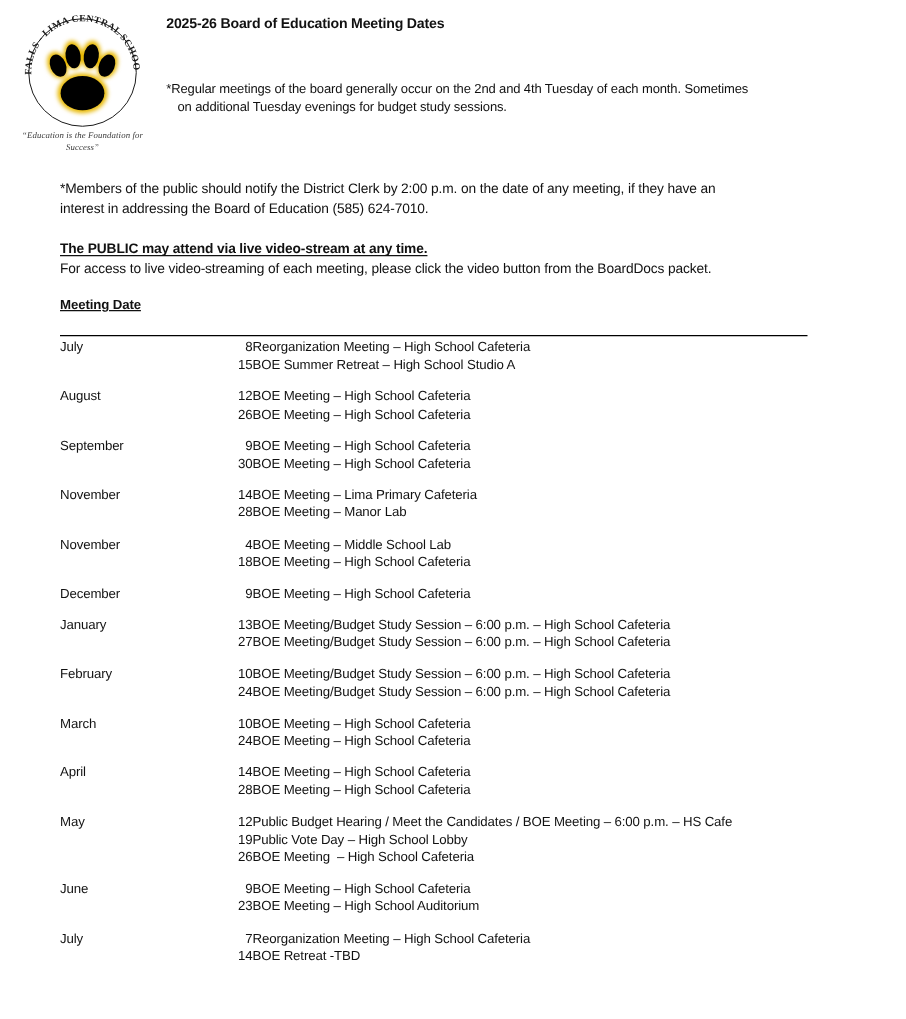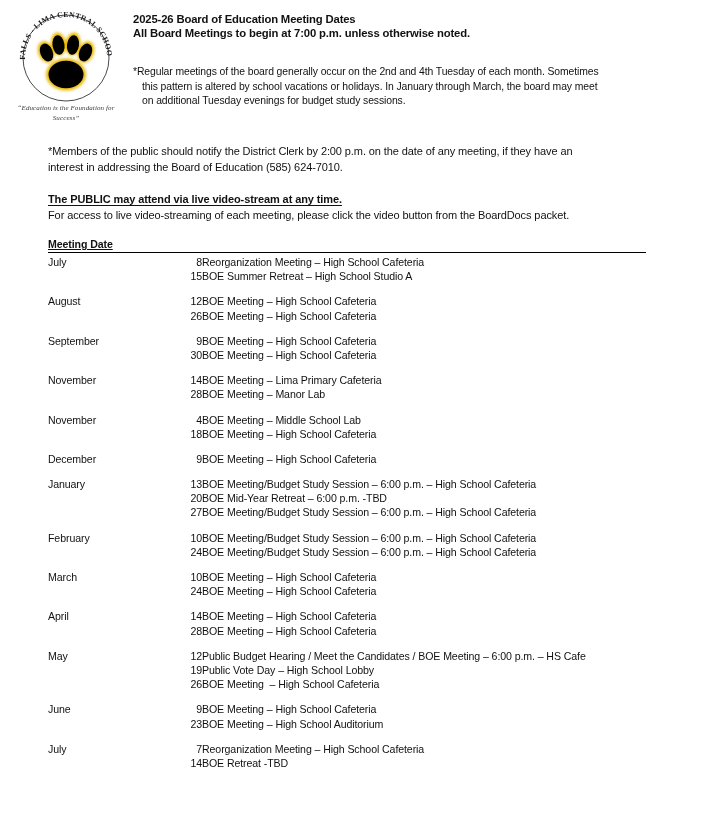--- a/index.html
+++ b/index.html
@@ -108,21 +108,21 @@
     left: 48px;
     top: 238px;
     width: 600px;
   }
   .col-head {
     font-size: 10.6px;
     font-weight: bold;
     text-decoration: underline;
     text-underline-offset: 1px;
     letter-spacing: -0.1px;
-    padding-bottom: 1px;
+    padding-bottom: 17px;
   }
   .head-rule {
     width: 598px;
     height: 0;
     border-top: 1.4px solid #000000;
     margin-top: 1px;
     margin-bottom: 3px;
   }
 
   .month-block { margin-bottom: 11px; }
@@ -184,26 +184,24 @@
         <ellipse cx="114" cy="74" rx="12" ry="19.5" transform="rotate(8 114 74)"></ellipse>
         <ellipse cx="139" cy="89" rx="12.5" ry="18.5" transform="rotate(22 139 89)"></ellipse>
       </g>
     </svg>
     <div class="logo-motto">“Education is the
 Foundation for Success”</div>
   </div>
 
   <div class="title-block">
     <div class="title-line">2025-26 Board of Education Meeting Dates</div>
-    <div class="title-line">All Board Meetings to begin at 7:00 p.m. unless otherwise noted.</div>
   </div>
 
   <div class="note-block">
     <div class="note-line">*Regular meetings of the board generally occur on the 2nd and 4th Tuesday of each month. Sometimes</div>
-    <div class="note-line indent">this pattern is altered by school vacations or holidays. In January through March, the board may meet</div>
     <div class="note-line indent">on additional Tuesday evenings for budget study sessions.</div>
   </div>
 </div>
 
 <div class="midblock">
   <div class="mid-line">*Members of the public should notify the District Clerk by 2:00 p.m. on the date of any meeting, if they have an</div>
   <div class="mid-line">interest in addressing the Board of Education (585) 624-7010.</div>
   <div class="mid-gap"></div>
   <div class="mid-line bold-under">The PUBLIC may attend via live video-stream at any time.</div>
   <div class="mid-line">For access to live video-streaming of each meeting, please click the video button from the BoardDocs packet.</div>
@@ -281,25 +279,20 @@
         </div>
       </div>
       <div class="month-block">
         <div class="row">
           <div class="cell-month">January</div>
           <div class="cell-day">13</div>
           <div class="cell-desc">BOE Meeting/Budget Study Session – 6:00 p.m. – High School Cafeteria</div>
         </div>
         <div class="row">
           <div class="cell-month"></div>
-          <div class="cell-day">20</div>
-          <div class="cell-desc">BOE Mid-Year Retreat – 6:00 p.m. -TBD</div>
-        </div>
-        <div class="row">
-          <div class="cell-month"></div>
           <div class="cell-day">27</div>
           <div class="cell-desc">BOE Meeting/Budget Study Session – 6:00 p.m. – High School Cafeteria</div>
         </div>
       </div>
       <div class="month-block">
         <div class="row">
           <div class="cell-month">February</div>
           <div class="cell-day">10</div>
           <div class="cell-desc">BOE Meeting/Budget Study Session – 6:00 p.m. – High School Cafeteria</div>
         </div>

